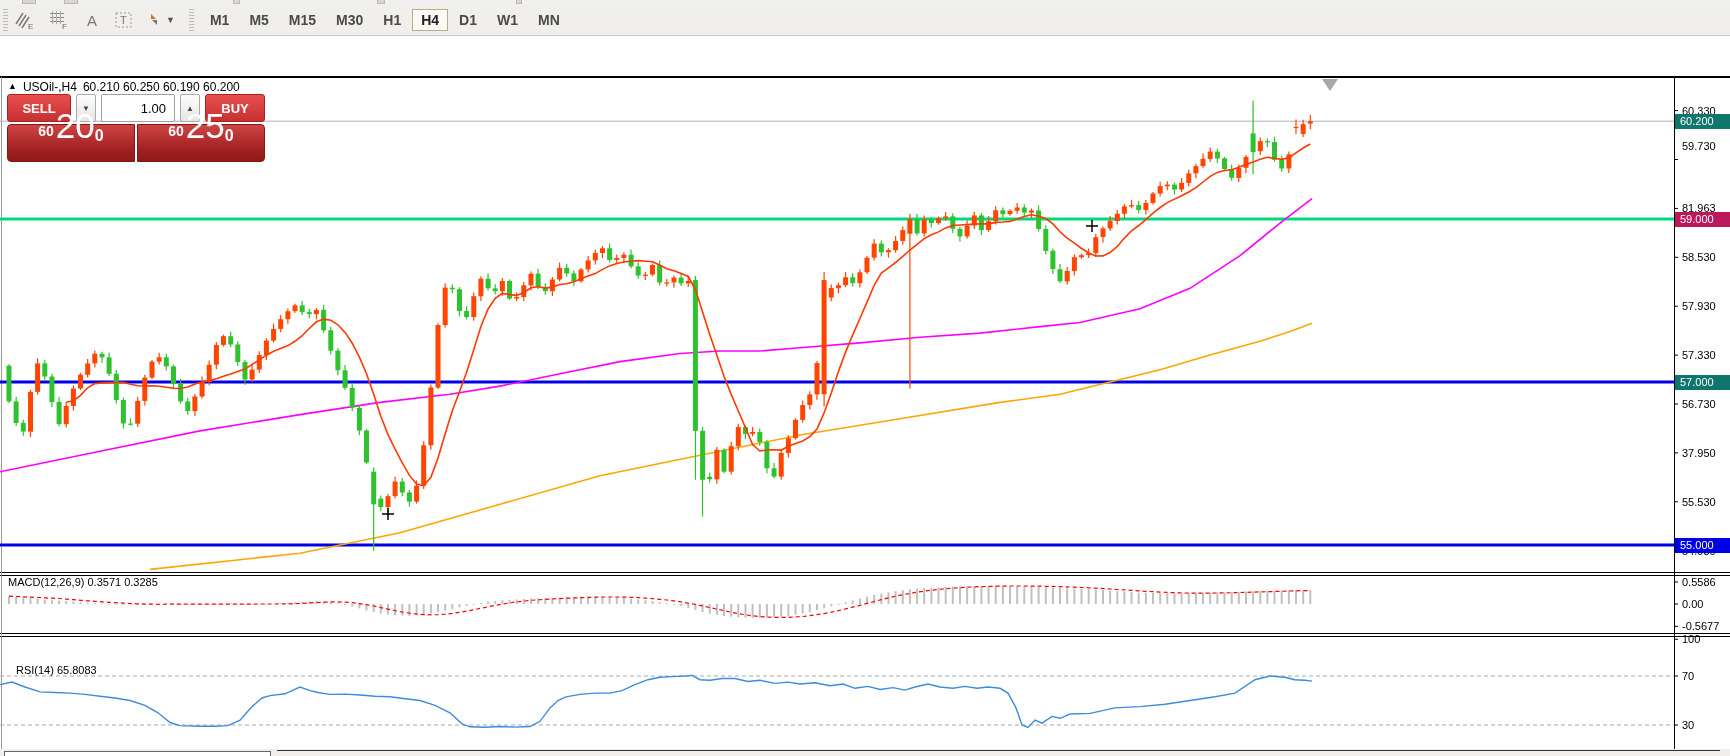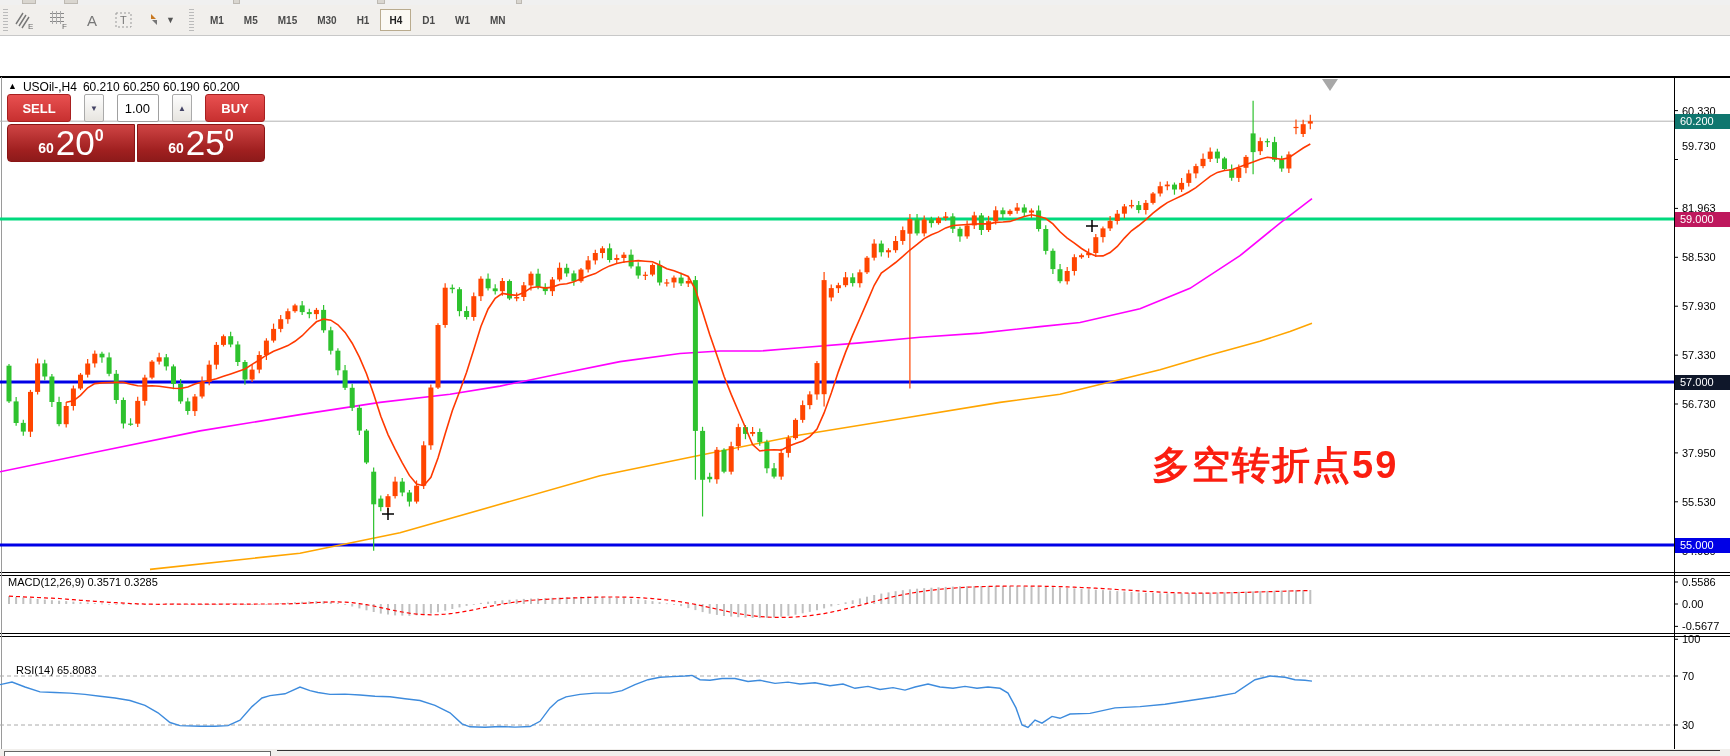--- a/index.html
+++ b/index.html
@@ -15,49 +15,49 @@
   .toolbar { position:absolute; left:0; top:5px; width:1730px; height:31px;
              background:#f1efec; border-bottom:1px solid #c8c8c8;
              display:flex; align-items:center; }
   .tb-grip { width:5px; height:22px; margin-left:3px;
              background:repeating-linear-gradient(to bottom,#bbb 0 1px,transparent 1px 3px); }
   .tool-btn { height:24px; min-width:30px; padding:0 4px; margin:0 1px; display:flex;
               align-items:center; justify-content:center; color:#555; font-size:13px;
               border:1px solid transparent; cursor:default; }
   .tool-btn svg { display:block; }
   .tf-btn { height:22px; padding:0 8px; margin:8px 1px; display:flex; align-items:center;
-            justify-content:center; font-size:10px; font-weight:bold; color:#4a4a4a;
+            justify-content:center; font-size:14px; font-weight:bold; color:#4a4a4a;
             border:1px solid transparent; }
   .tf-btn.active { background:#fbf9f3; border:1px solid #b9ab8e; color:#222; }
 
   
   .chart-win { position:absolute; left:0; top:36px; width:1730px; height:714px; background:#fff; }
   svg#chart-canvas { position:absolute; left:0; top:0; }
 
   .ohlc-title { position:absolute; left:8px; top:44px; font-size:12px; color:#000;
                 display:flex; align-items:center; gap:6px; }
   .ohlc-title .tri { font-size:9px; position:relative; top:-1px; }
 
   
   .trade-panel { position:absolute; left:7px; top:58px; width:258px; }
-  .tp-row1 { display:flex; gap:13px; height:28px; }
+  .tp-row1 { display:flex; gap:5px; height:28px; }
   .btn-red { background:linear-gradient(#e85050,#c73030); border:1px solid #a82020;
              border-radius:3px; color:#fff; font-size:13px; font-weight:bold;
              display:flex; align-items:center; justify-content:center; }
   .sell-btn { width:64px; } .buy-btn { width:60px; }
   .spin-btn { width:20px; background:linear-gradient(#fdfdfd,#e7e5e0); border:1px solid #aaa;
               border-radius:2px; font-size:8px; color:#446; display:flex; align-items:center;
               justify-content:center; }
   .vol-box { flex:1; background:#fff; border:1px solid #a0a0a0; border-radius:2px;
              font-size:13px; color:#000; display:flex; align-items:center;
              justify-content:flex-end; padding-right:8px; }
   .tp-row2 { display:flex; gap:2px; margin-top:2px; height:38px; }
   .price-tile { flex:1; background:linear-gradient(#cf4444,#a02020 70%,#8d1a1a);
                 border:1px solid #8a1515; color:#fff; display:flex; align-items:flex-end;
-                justify-content:center; padding-bottom:2px; }
+                justify-content:center; padding-bottom:19px; }
   .price-tile:first-child { border-radius:4px 0 0 4px; }
   .price-tile:last-child  { border-radius:0 4px 4px 0; }
   .pt-small { font-size:14px; font-weight:bold; margin-right:2px; line-height:1.5; }
   .pt-big   { font-size:35px; font-weight:normal; line-height:0.92; }
   .pt-sup   { font-size:16px; font-weight:bold; line-height:1; align-self:flex-start; margin-top:3px; }
 
   
   .pl { position:absolute; left:1682px; font-size:11px; color:#000; }
   .badge { position:absolute; left:1675px; width:55px; height:15px; font-size:11px;
            color:#fff; display:flex; align-items:center; padding-left:5px; }
@@ -770,21 +770,20 @@
           <span class="pt-sup">0</span>
         </div>
         <div class="price-tile">
           <span class="pt-small">60</span>
           <span class="pt-big">25</span>
           <span class="pt-sup">0</span>
         </div>
       </div>
     </div>
 
-    <div class="annotation">多空转折点59</div>
 
     <div class="ind-label" style="top:540px;">MACD(12,26,9) 0.3571 0.3285</div>
     <div class="ind-label" style="top:628px;padding-left:8px;">RSI(14) 65.8083</div>
 
     <div id="axis-labels">
         <div class="pl" style="top: 68.605px;">60.330</div>
         <div class="pl" style="top: 104px;">59.730</div>
         <div class="pl" style="top: 166.405px;">81.963</div>
         <div class="pl" style="top: 215.305px;">58.530</div>
         <div class="pl" style="top: 264.205px;">57.930</div>
@@ -795,21 +794,21 @@
         <div class="pl" style="top: 508.705px;">54.930</div>
         <div class="pl" style="top: 539.991px;">0.5586</div>
         <div class="pl" style="top: 562px;">0.00</div>
         <div class="pl" style="top: 584.367px;">-0.5677</div>
         <div class="pl" style="top: 597.25px;">100</div>
         <div class="pl" style="top: 634px;">70</div>
         <div class="pl" style="top: 683px;">30</div>
         <div class="pl" style="top: 714px;">0</div>
         <div class="badge" style="top: 77.7px; background: #0f766e;">60.200</div>
         <div class="badge" style="top: 175.5px; background: #be185d;">59.000</div>
-        <div class="badge" style="top: 338.5px; background: #0f172a;">57.000</div>
+        <div class="badge" style="top: 338.5px; background: #0f766e;">57.000</div>
         <div class="badge" style="top: 501.5px; background: rgb(0, 0, 230);">55.000</div>
       </div>
     <div id="time-labels"></div>
   </div>
 
   <div class="bottom-strip">
     <span class="ln"></span>
       <span class="bx"></span>
   </div>
 </div>

